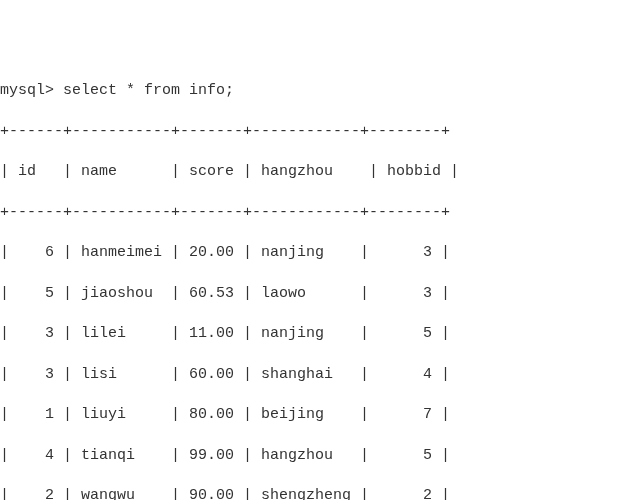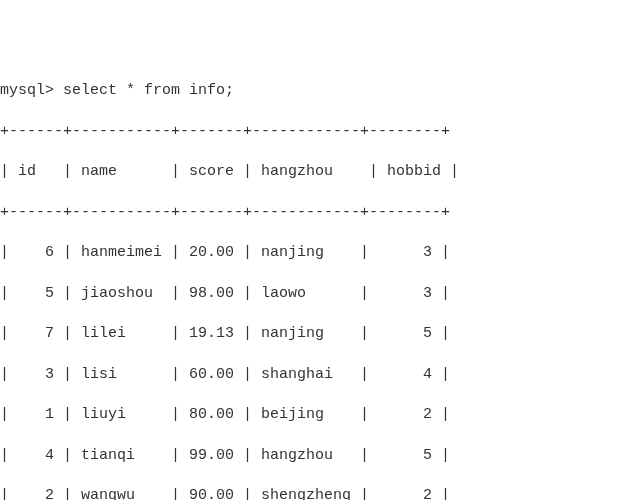--- a/index.html
+++ b/index.html
@@ -17,24 +17,24 @@
 </head>
 <body>
 
 
 
 <span class="line"><span>mysql&gt; </span><span>select * from info;</span></span>
 <span class="line">+------+-----------+-------+------------+--------+</span>
 <span class="line">| id   | name      | score | hangzhou    | hobbid |</span>
 <span class="line">+------+-----------+-------+------------+--------+</span>
 <span class="line">|    6 | hanmeimei | 20.00 | nanjing    |      3 |</span>
-<span class="line">|    5 | jiaoshou  | 98.00 | laowo      |      3 |</span>
-<span class="line">|    7 | lilei     | 19.13 | nanjing    |      5 |</span>
+<span class="line">|    5 | jiaoshou  | 60.53 | laowo      |      3 |</span>
+<span class="line">|    3 | lilei     | 11.00 | nanjing    |      5 |</span>
 <span class="line">|    3 | lisi      | 60.00 | shanghai   |      4 |</span>
-<span class="line">|    1 | liuyi     | 80.00 | beijing    |      2 |</span>
+<span class="line">|    1 | liuyi     | 80.00 | beijing    |      7 |</span>
 <span class="line">|    4 | tianqi    | 99.00 | hangzhou   |      5 |</span>
 <span class="line">|    2 | wangwu    | 90.00 | shengzheng |      2 |</span>
 
 
 
 
 
 
 
 

